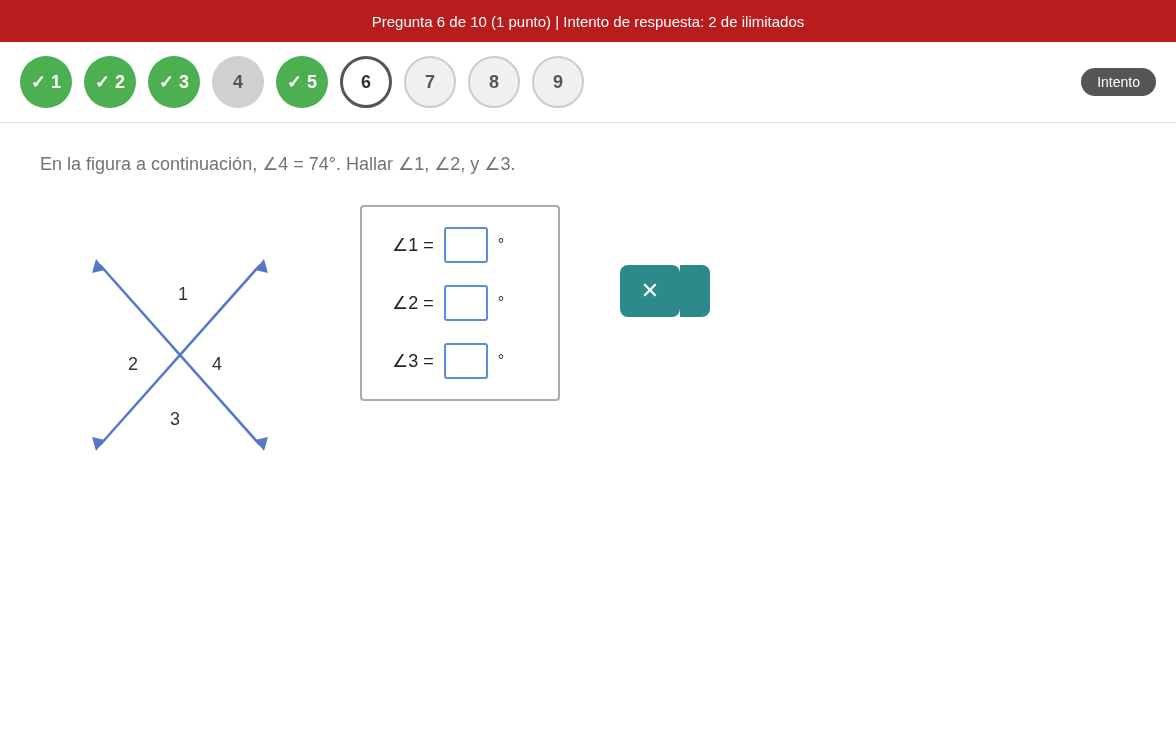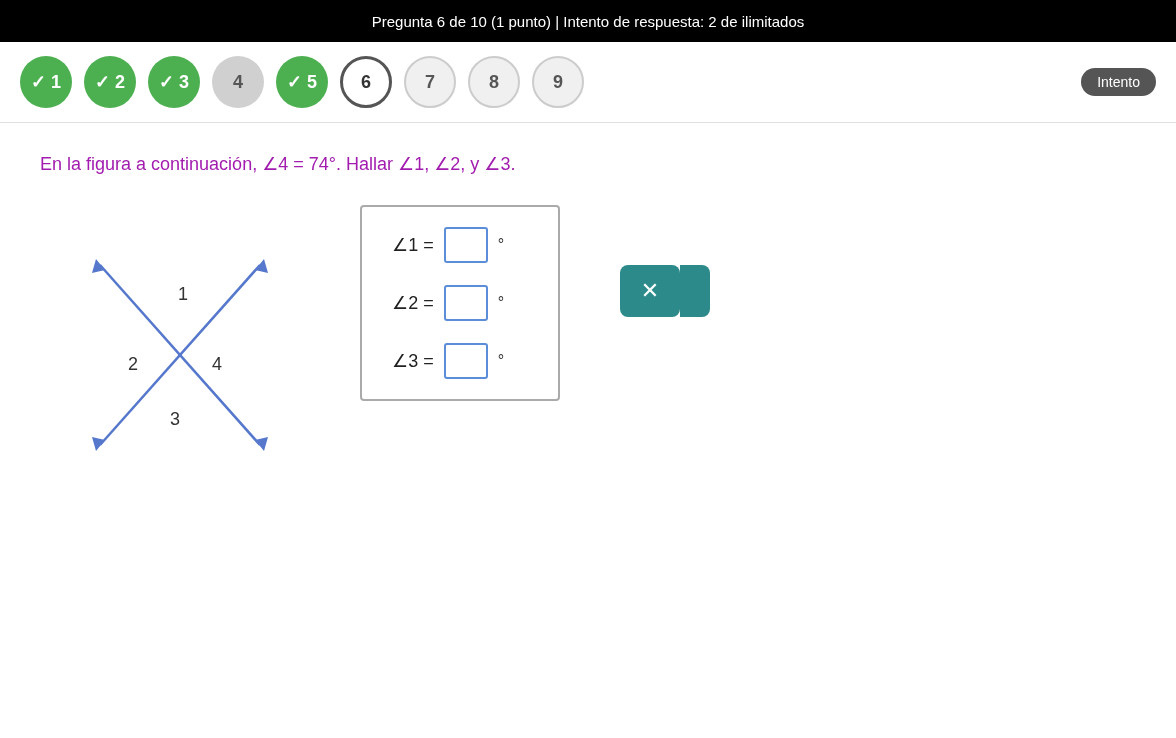--- a/index.html
+++ b/index.html
@@ -7,21 +7,21 @@
       font-family: Arial, sans-serif;
       background: #f0f0f0;
       width: 1176px;
       height: 738px;
       overflow: hidden;
       position: relative;
     }
 
     
     .top-bar {
-      background: #000000;
+      background: #b91c1c;
       color: white;
       padding: 10px 20px;
       display: flex;
       align-items: center;
       font-size: 15px;
       height: 42px;
     }
 
     .top-bar-title {
       flex: 1;
@@ -91,21 +91,21 @@
     
     .main-content {
       background: white;
       padding: 30px 40px;
       height: calc(738px - 42px - 80px);
       position: relative;
     }
 
     .question-text {
       font-size: 18px;
-      color: #a21caf;
+      color: #737373;
       margin-bottom: 30px;
     }
 
     
     .diagram-area {
       display: flex;
       align-items: flex-start;
       gap: 40px;
       margin-top: 20px;
     }

